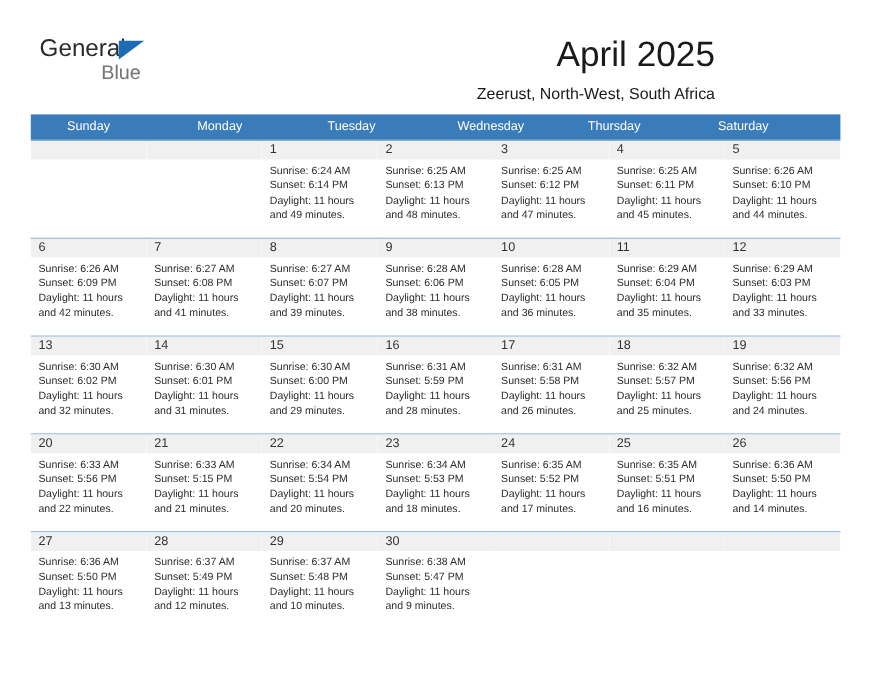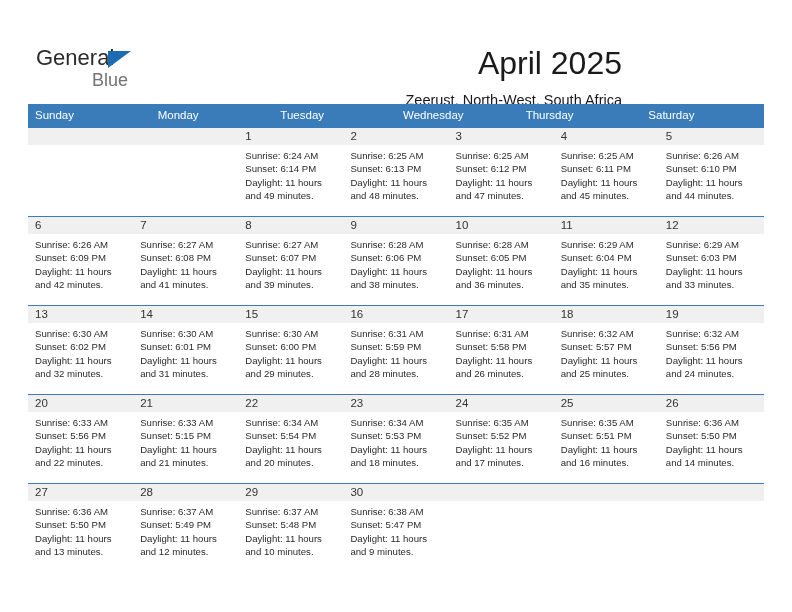--- a/index.html
+++ b/index.html
@@ -18,23 +18,24 @@
     position: relative;
     width: 792px;
     height: 612px;
     box-sizing: border-box;
   }
 
   
   .header {
     position: absolute;
     left: 0;
-    top: 14px;
+    top: 0;
     width: 658px;
     height: 104px;
+    padding-left: 28px;
   }
   .brand {
     position: absolute;
     left: 36px;
     top: 33px;
     width: 200px;
     height: 54px;
   }
   .brand-general {
     position: absolute;
@@ -90,20 +91,21 @@
   .calendar {
     position: absolute;
     left: 28px;
     top: 104px;
     width: 736px;
   }
   .weekday-row {
     display: flex;
     background: #3a7cba;
     height: 23px;
+    padding-left: 26px;
   }
   .weekday {
     flex: 1 1 0;
     color: #ffffff;
     font-size: 11.5px;
     line-height: 23px;
     padding-left: 7px;
     box-sizing: border-box;
     white-space: nowrap;
     overflow: hidden;

